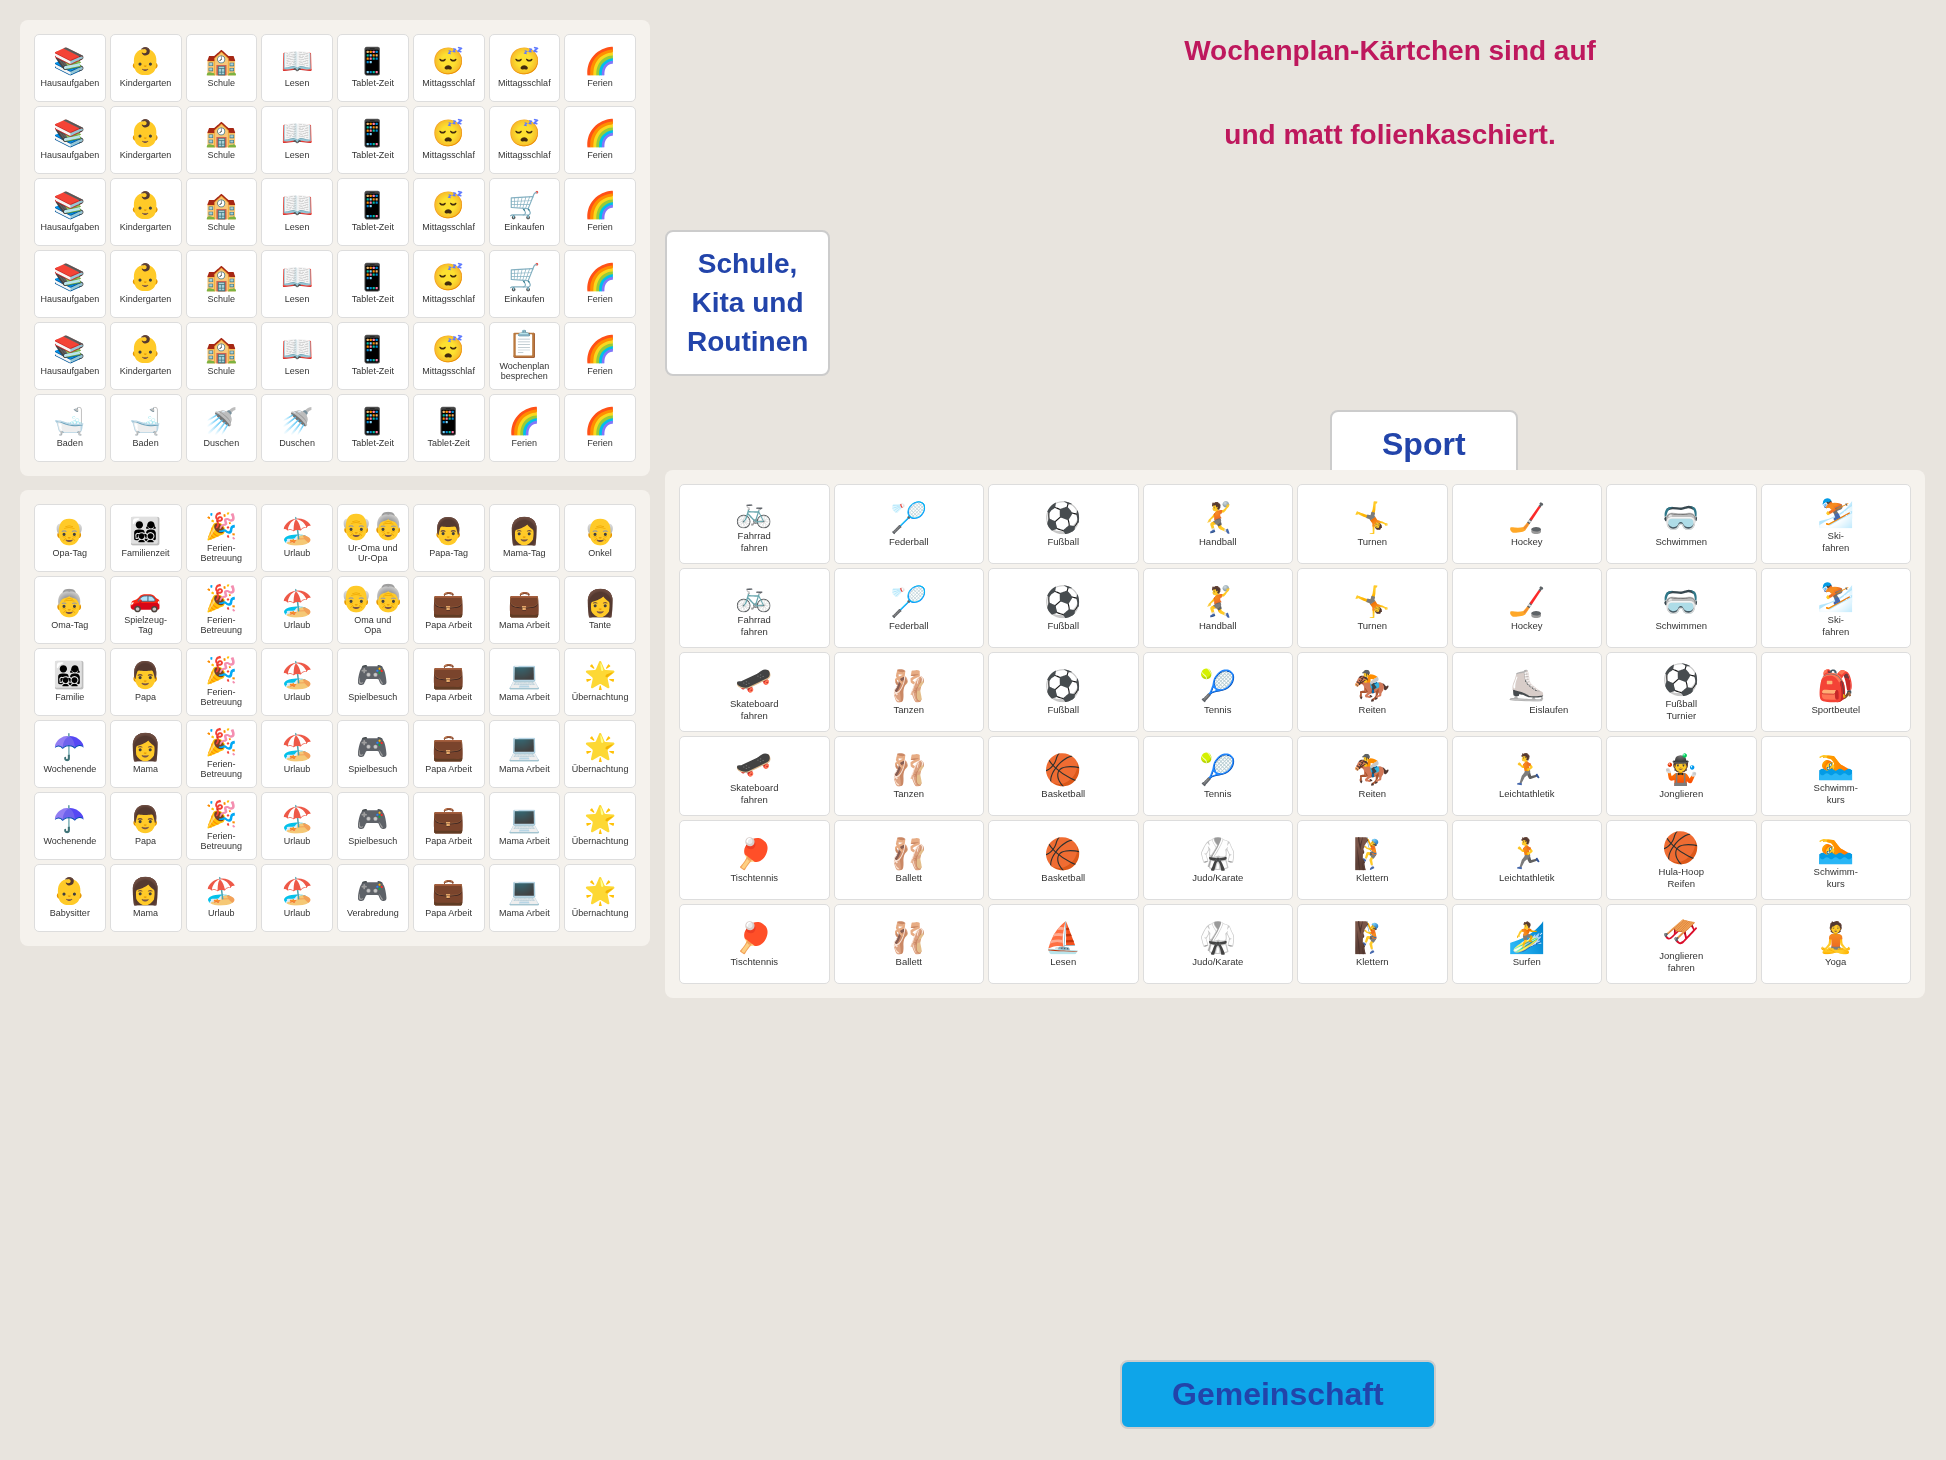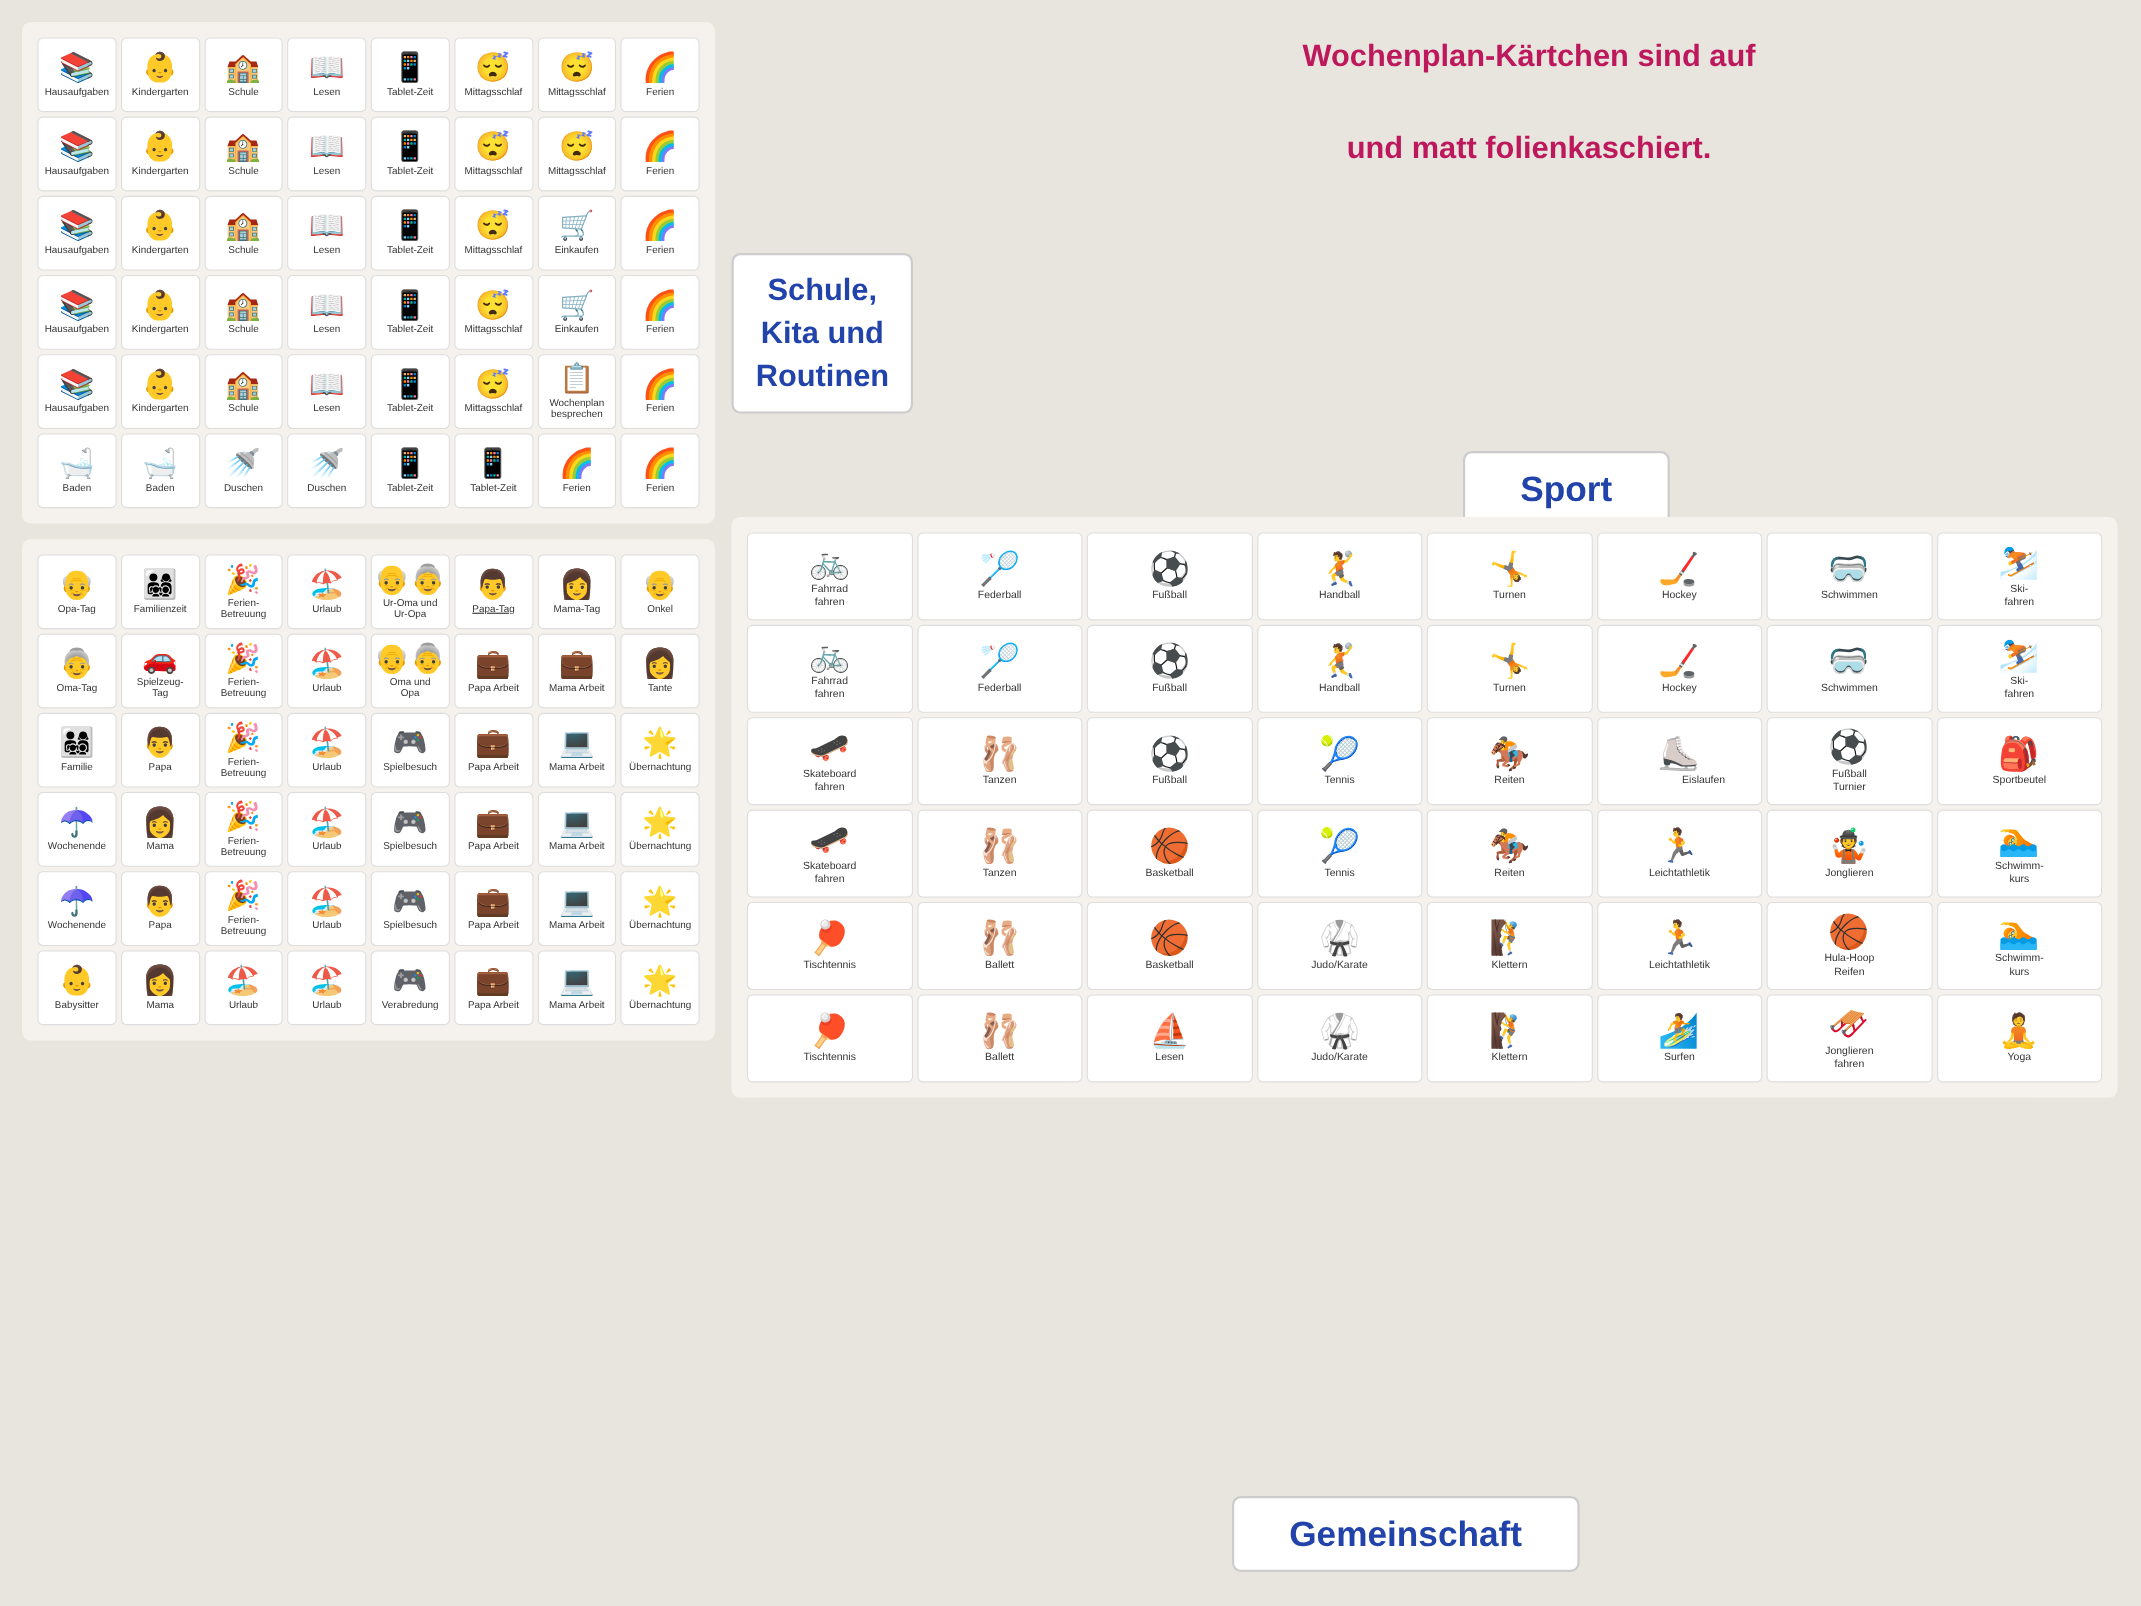--- a/index.html
+++ b/index.html
@@ -75,21 +75,21 @@
       font-size: 32px;
       font-weight: bold;
       color: #2244aa;
       text-align: center;
     }
 
     .category-gemeinschaft {
       position: absolute;
       top: 1360px;
       left: 1120px;
-      background: #ffffff;
+      background: #0ea5e9;
       border: 2px solid #ccc;
       border-radius: 8px;
       padding: 14px 50px;
       font-size: 32px;
       font-weight: bold;
       color: #2244aa;
       text-align: center;
     }
 
     
@@ -393,21 +393,21 @@
         <div class="card-icon">🏖️</div>
         <div class="card-label" style="white-space: pre-line;">Urlaub</div>
       </div>
       <div class="card">
         <div class="card-icon">👴👵</div>
         <div class="card-label" style="white-space: pre-line;">Ur-Oma und
 Ur-Opa</div>
       </div>
       <div class="card">
         <div class="card-icon">👨</div>
-        <div class="card-label" style="white-space: pre-line; text-decoration: underline;">Papa-Tag</div>
+        <div class="card-label" style="white-space: pre-line;">Papa-Tag</div>
       </div>
       <div class="card">
         <div class="card-icon">👩</div>
         <div class="card-label" style="white-space: pre-line;">Mama-Tag</div>
       </div>
       <div class="card">
         <div class="card-icon">👴</div>
         <div class="card-label" style="white-space: pre-line;">Onkel</div>
       </div>
       <div class="card">

